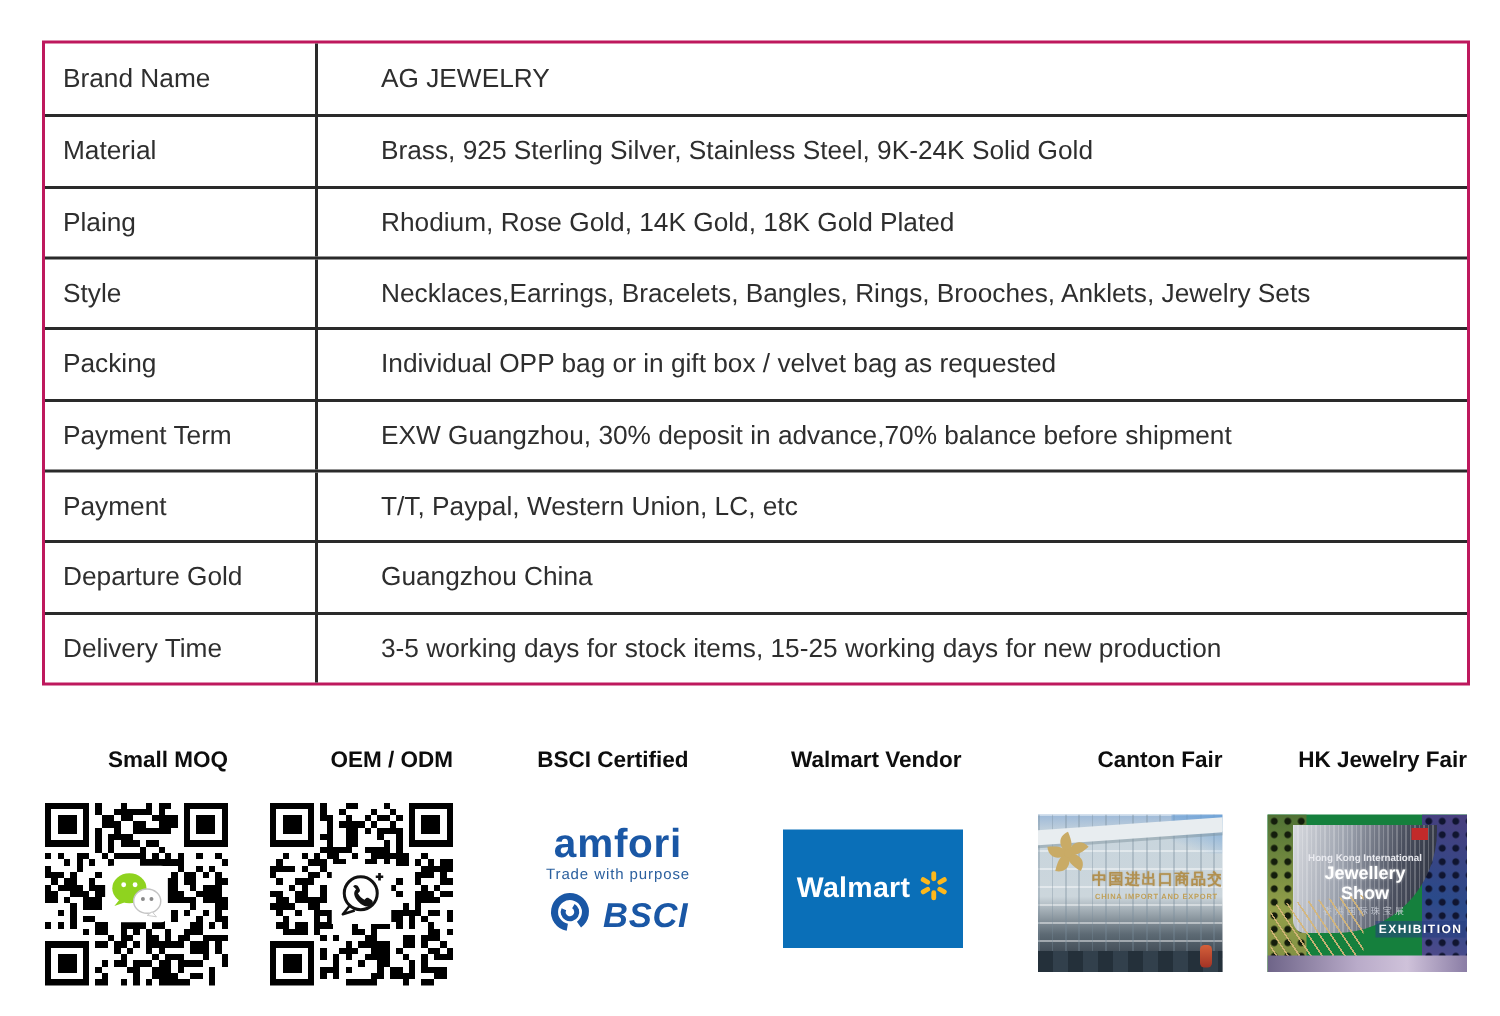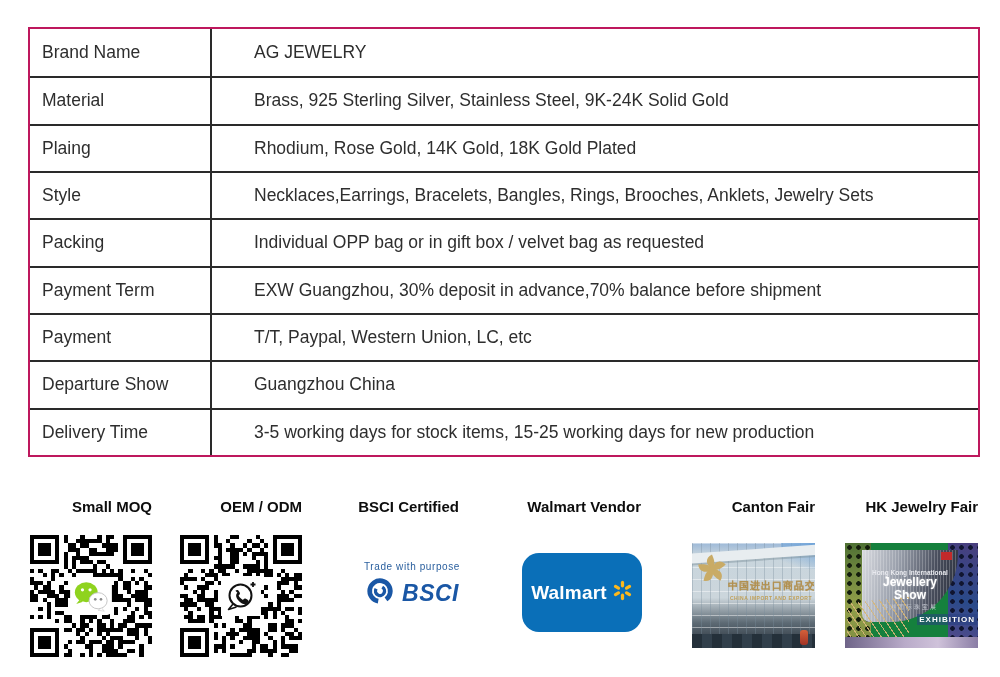--- a/index.html
+++ b/index.html
@@ -21,26 +21,26 @@
   .badge-label{position:absolute;top:496px;height:22px;line-height:22px;
                text-align:right;font-size:15px;font-weight:700;color:#0d0d0d;}
 
   .qr{position:absolute;top:535px;width:122px;height:122px;background:#fff;}
   .qr svg{display:block;}
   .qr-icon{position:absolute;left:50%;top:50%;transform:translate(-50%,-50%);}
 
   .amfori{position:absolute;left:352px;top:549px;width:120px;height:90px;
           color:#1a57a5;text-align:center;}
   .amfori-word{font-size:27px;font-weight:700;line-height:27px;letter-spacing:.5px;}
-  .amfori-tagline{font-size:10px;letter-spacing:.6px;margin-top:12px;color:#2a5f9e;}
+  .amfori-tagline{font-size:10px;letter-spacing:.6px;margin-top:2px;color:#2a5f9e;}
   .amfori-row{display:flex;align-items:center;justify-content:center;gap:7px;margin-top:4px;}
   .amfori-bsci{font-size:23px;font-weight:600;letter-spacing:.5px;font-style:italic;}
 
   .walmart{position:absolute;left:522px;top:553px;width:120px;height:79px;
-           background:#0a6fb8;display:flex;align-items:center;justify-content:center;gap:5px;border-radius:17px;}
+           background:#0a6fb8;display:flex;align-items:center;justify-content:center;gap:5px;}
   .walmart-word{color:#fff;font-size:19px;font-weight:700;letter-spacing:.2px;}
 
   
   .photo{position:absolute;top:543px;height:105px;overflow:hidden;}
   .canton{left:692px;width:123px;
     background:linear-gradient(180deg,#9db9d8 0%,#c8d5dd 12%,#ccd6dc 52%,#5d6a74 76%,#39434d 92%,#2e3841 100%);}
   .canton-glass{position:absolute;inset:0;
     background:
       repeating-linear-gradient(90deg,rgba(120,140,155,.35) 0 1px,transparent 1px 9px),
       repeating-linear-gradient(180deg,rgba(255,255,255,.45) 0 1px,transparent 1px 12px);}
@@ -112,21 +112,21 @@
       </div>
     <div class="spec-row">
         <div class="cell lbl">Payment Term</div>
         <div class="cell val">EXW Guangzhou, 30% deposit in advance,70% balance before shipment</div>
       </div>
     <div class="spec-row">
         <div class="cell lbl">Payment</div>
         <div class="cell val">T/T, Paypal, Western Union, LC, etc</div>
       </div>
     <div class="spec-row">
-        <div class="cell lbl">Departure Show</div>
+        <div class="cell lbl">Departure Gold</div>
         <div class="cell val">Guangzhou China</div>
       </div>
     <div class="spec-row">
         <div class="cell lbl">Delivery Time</div>
         <div class="cell val">3-5 working days for stock items, 15-25 working days for new production</div>
       </div>
   </div>
 
   <div class="badge-label" style="left:30px;width:122px">Small MOQ</div>
   <div class="badge-label" style="left:180px;width:122px">OEM / ODM</div>
@@ -812,20 +812,21 @@
         <rect width="40" height="40" fill="#fff"></rect>
         <path d="M12,28 l-4.5,5.5 l8,-2.5" fill="#fff" stroke="#111" stroke-width="1.6" stroke-linejoin="round"></path>
         <circle cx="19.5" cy="19.5" r="11" fill="#fff" stroke="#111" stroke-width="2"></circle>
         <path d="M14.4,14.8 c1.4,-1.4 2.8,-0.9 3.5,0.4 l0.8,1.4 c0.5,0.9 0.3,1.7 -0.5,2.4 l-0.6,0.5 c1,2 2.4,3.4 4.4,4.4 l0.5,-0.6 c0.7,-0.8 1.5,-1 2.4,-0.5 l1.4,0.8 c1.3,0.7 1.8,2.1 0.4,3.5 c-2.2,2.2 -5.6,1.2 -8.6,-1.8 c-3,-3 -4,-6.4 -1.7,-8.5 z" fill="#111"></path>
         <path d="M29.5,8.5 h5 M32,6 v5" stroke="#111" stroke-width="1.8" fill="none"></path>
       </svg>
     </div>
   </div>
 
   <div class="amfori">
+    <div class="amfori-word">amfori</div>
     <div class="amfori-tagline">Trade with purpose</div>
     <div class="amfori-row">
       <span>
         <svg width="30" height="30" viewBox="0 0 32 32">
           <g fill="none" stroke="#1a57a5">
             <circle cx="16" cy="16" r="11" stroke-width="5" stroke-dasharray="60 10" transform="rotate(100 16 16)"></circle>
             <circle cx="16" cy="16" r="4.8" stroke-width="3.6" stroke-dasharray="22 9" transform="rotate(-60 16 16)"></circle>
           </g>
         </svg>
       </span>

